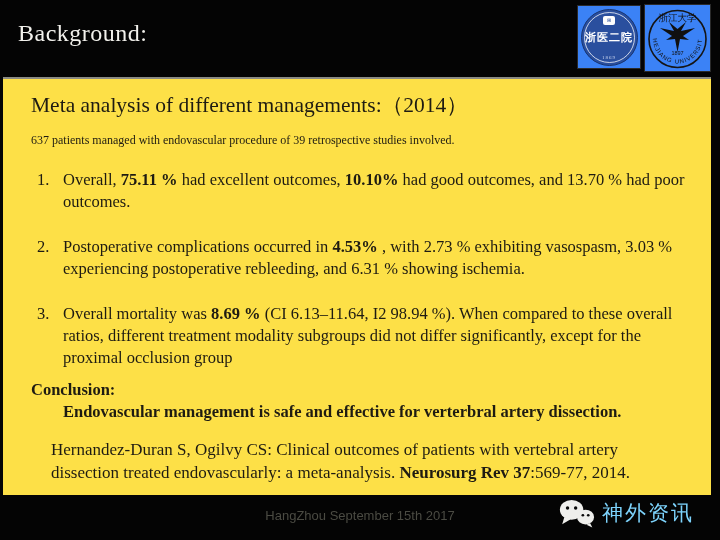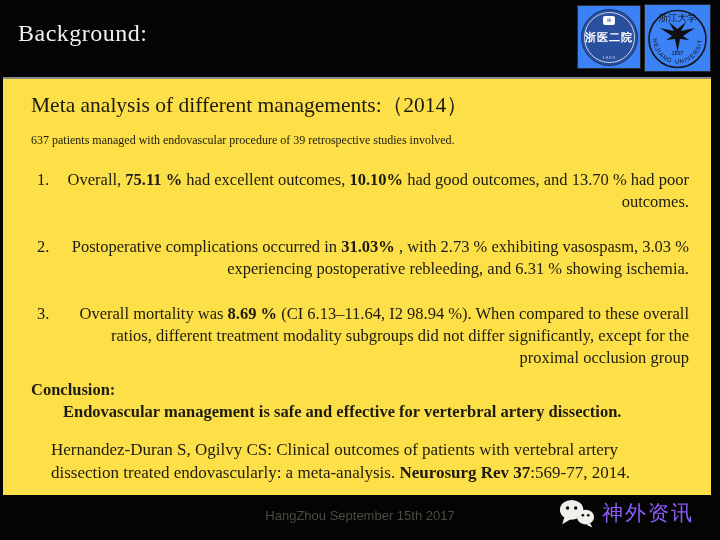--- a/index.html
+++ b/index.html
@@ -49,42 +49,42 @@
   }
   .content-title { margin:11px 0 0 28px; font-size:21.5px; }
   .content-intro { margin:14px 0 0 28px; font-size:12px; }
   .list-item {
     display:flex; margin:0 22px 0 34px; font-size:16.5px; line-height:1.33;
   }
   .li-1 { margin-top:21px; }
   .li-2 { margin-top:23px; }
   .li-3 { margin-top:23px; }
   .list-number { flex:0 0 26px; }
-  .list-text { flex:1;text-align:right; }
+  .list-text { flex:1; }
   .conclusion-label { margin:11px 0 0 28px; font-size:16.5px; font-weight:bold; }
   .conclusion-text { margin:2px 40px 16px 60px; font-size:16.5px; font-weight:bold; }
   .citation {
     margin:17px 33px 0 48px; font-size:17px; line-height:1.35;
   }
   .seg-b { font-weight:bold; }
   
   .footer-bar {
     position:absolute; bottom:0; left:0; width:720px; height:45px; background:#040404;
     font-family:"Liberation Sans", sans-serif;
   }
   .footer-date {
     position:absolute; top:13px; left:0; right:0; text-align:center;
     color:#4b4b43; font-size:13px;
   }
   .watermark {
     position:absolute; top:3px; right:26px;
     display:flex; align-items:center; gap:7px;
   }
   .watermark-text {
-    color:#8b5cf6; font-size:21px; letter-spacing:2px;
+    color:#7dd3fc; font-size:21px; letter-spacing:2px;
     font-family:"Liberation Sans", sans-serif;
   }
 </style>
 </head>
 <body>
 
 <div class="slide">
 
   <div class="header-bar">
     <div class="header-title">Background:</div>
@@ -117,21 +117,21 @@
     <div class="content-title">Meta analysis of different managements:（2014）</div>
     <div class="content-intro">637 patients managed with endovascular procedure of 39 retrospective studies involved.</div>
 
     <div class="list-item li-1">
       <div class="list-number">1.</div>
       <div class="list-text"><span>Overall, </span><span class="seg-b">75.11 %</span><span> had excellent outcomes, </span><span class="seg-b">10.10%</span><span> had good outcomes, and 13.70 % had poor outcomes.</span></div>
     </div>
 
     <div class="list-item li-2">
       <div class="list-number">2.</div>
-      <div class="list-text"><span>Postoperative complications occurred in </span><span class="seg-b">31.03%</span><span> , with 2.73 % exhibiting vasospasm, 3.03 % experiencing postoperative rebleeding, and 6.31 % showing ischemia.</span></div>
+      <div class="list-text"><span>Postoperative complications occurred in </span><span class="seg-b">4.53%</span><span> , with 2.73 % exhibiting vasospasm, 3.03 % experiencing postoperative rebleeding, and 6.31 % showing ischemia.</span></div>
     </div>
 
     <div class="list-item li-3">
       <div class="list-number">3.</div>
       <div class="list-text"><span>Overall mortality was </span><span class="seg-b">8.69 %</span><span> (CI 6.13–11.64, I2 98.94 %). When compared to these overall ratios, different treatment modality subgroups did not differ significantly, except for the proximal occlusion group</span></div>
     </div>
 
     <div class="conclusion-label">Conclusion:</div>
     <div class="conclusion-text">Endovascular management is safe and effective for verterbral artery dissection.</div>
 

